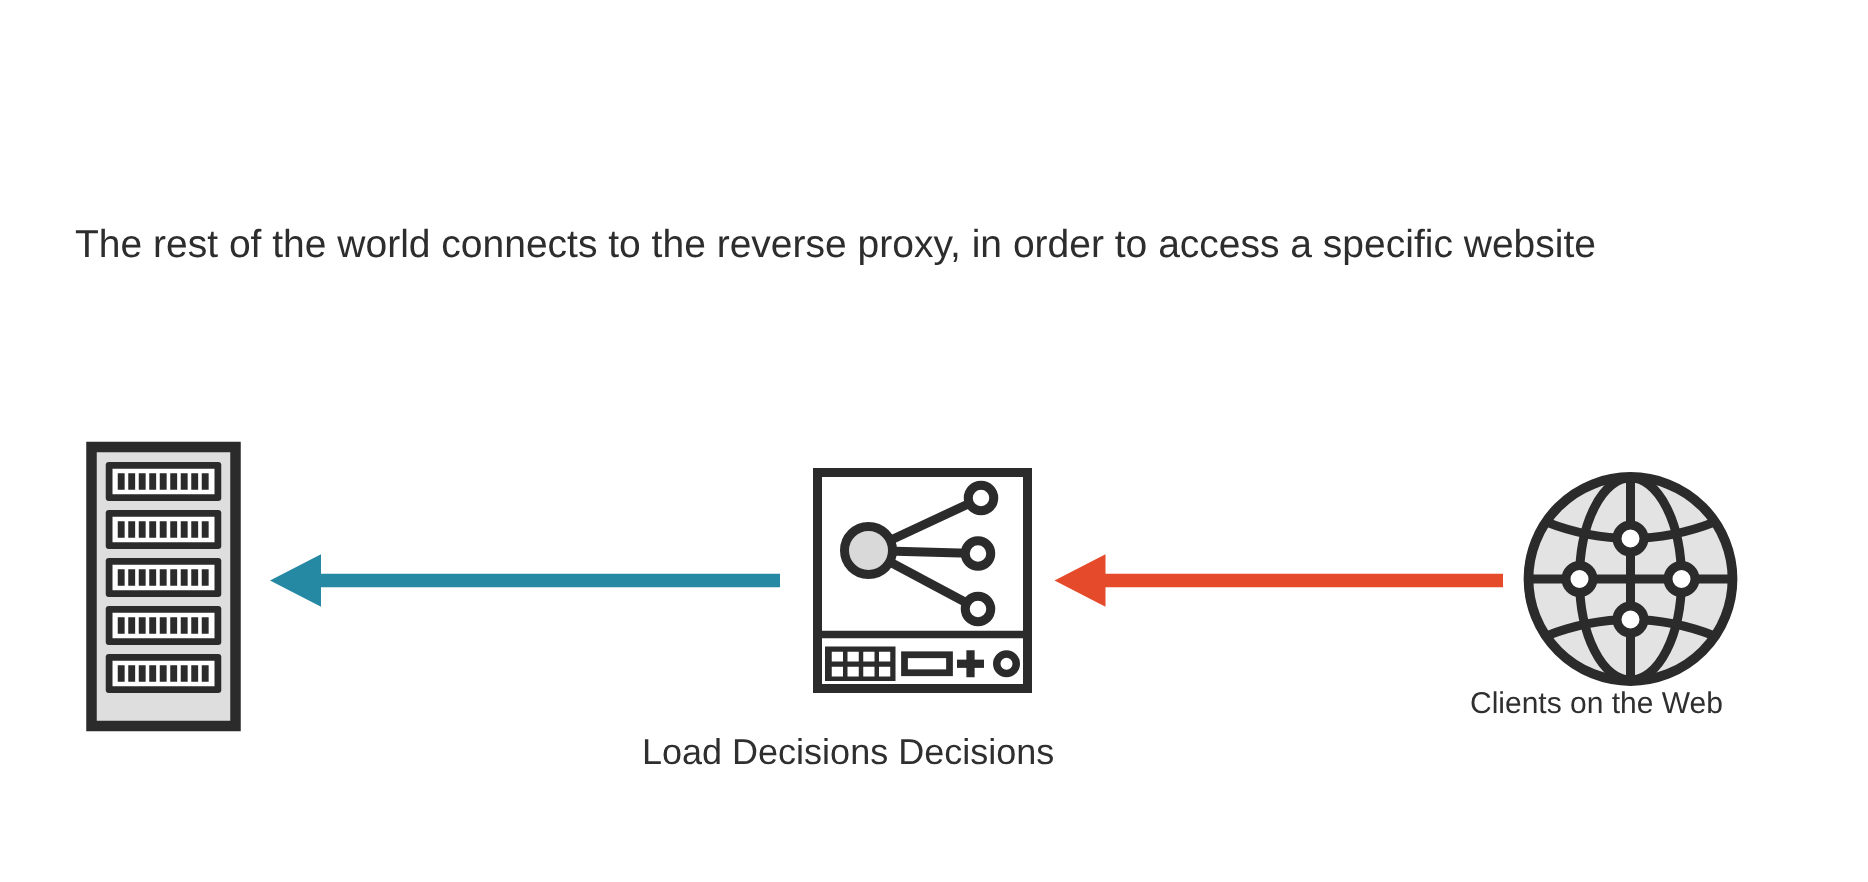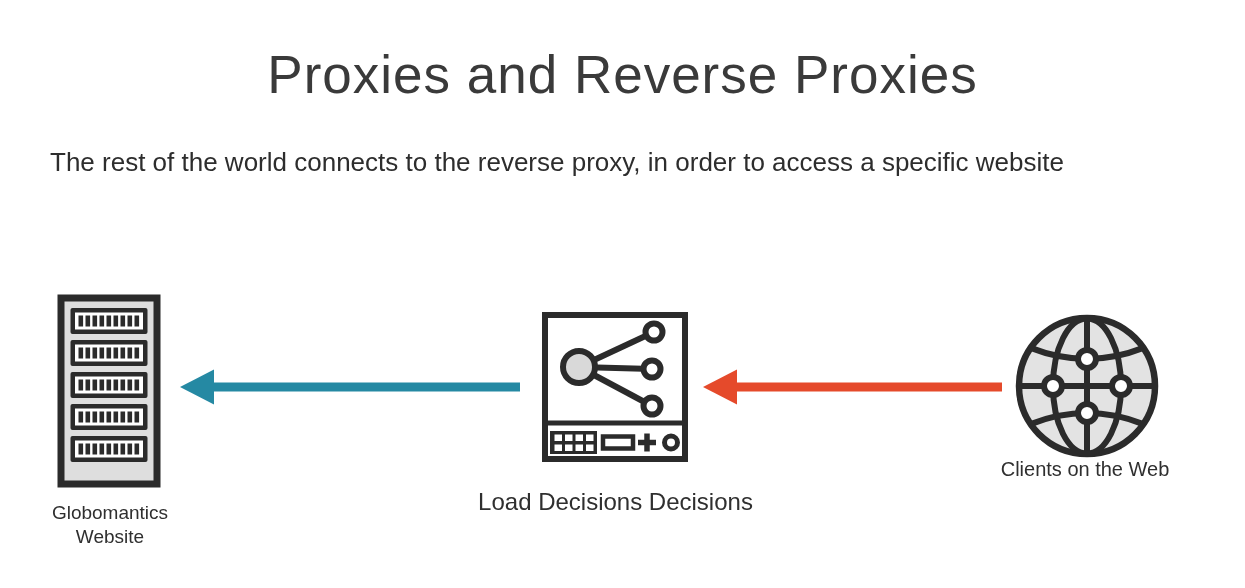--- a/index.html
+++ b/index.html
@@ -10,33 +10,32 @@
   .title{
     position:absolute;left:0;top:44px;width:1245px;text-align:center;
     font-size:53px;font-weight:300;letter-spacing:1px;color:#3a3a3a;margin:0;
   }
   .subtitle{
     position:absolute;left:0;top:147px;width:1114px;text-align:center;
     font-size:26px;font-weight:400;color:#2d2d2d;margin:0;
   }
   .abs{position:absolute;}
   .node-label{
-    position:absolute;text-align:center;color:#2f2f2f;line-height:1.25;
+    position:absolute;color:#2f2f2f;line-height:1.25;
   }
   .label-server{left:20px;top:501px;width:180px;font-size:19px;}
   .label-lb{left:428px;top:487px;width:375px;font-size:24px;}
   .label-clients{left:980px;top:457px;width:210px;font-size:20px;}
   svg{display:block;}
 </style>
 </head>
 <body>
 
 <div class="canvas">
 
-  <h1 class="title">Proxies and Reverse Proxies</h1>
   <p class="subtitle">The rest of the world connects to the reverse proxy, in order to access a specific website</p>
 
   <svg class="abs" style="left:57px;top:294px" width="104" height="194" viewBox="0 0 104 194">
     <defs>
       <g id="srv-row">
         <rect x="0" y="0" width="77" height="26" rx="2" fill="#2B2B2B"></rect>
         <rect x="4.5" y="4.5" width="68" height="17" fill="#FFFFFF"></rect>
         <rect x="8" y="7.5" width="4.6" height="11" fill="#2B2B2B"></rect>
         <rect x="15" y="7.5" width="4.6" height="11" fill="#2B2B2B"></rect>
         <rect x="22" y="7.5" width="4.6" height="11" fill="#2B2B2B"></rect>
@@ -48,24 +47,20 @@
         <rect x="64" y="7.5" width="4.6" height="11" fill="#2B2B2B"></rect>
       </g>
     </defs>
     <rect x="4" y="4" width="96" height="186" fill="#DEDEDE" stroke="#2B2B2B" stroke-width="7"></rect>
     <use href="#srv-row" x="13.5" y="14"></use>
     <use href="#srv-row" x="13.5" y="46"></use>
     <use href="#srv-row" x="13.5" y="78"></use>
     <use href="#srv-row" x="13.5" y="110"></use>
     <use href="#srv-row" x="13.5" y="142"></use>
   </svg>
-  <div class="node-label label-server">
-    <div>Globomantics</div>
-    <div>Website</div>
-  </div>
 
   <svg class="abs" style="left:175px;top:366px" width="350" height="42" viewBox="0 0 350 42">
     <rect x="34" y="16.5" width="311" height="9" fill="#2589A3"></rect>
     <polygon points="5,21 39,3.5 39,38.5" fill="#2589A3"></polygon>
   </svg>
 
   <svg class="abs" style="left:542px;top:312px" width="146" height="150" viewBox="0 0 146 150">
     <rect x="3" y="3" width="140" height="144" fill="#FFFFFF" stroke="#2B2B2B" stroke-width="6"></rect>
     <line x1="3" y1="111" x2="143" y2="111" stroke="#2B2B2B" stroke-width="5"></line>
 

